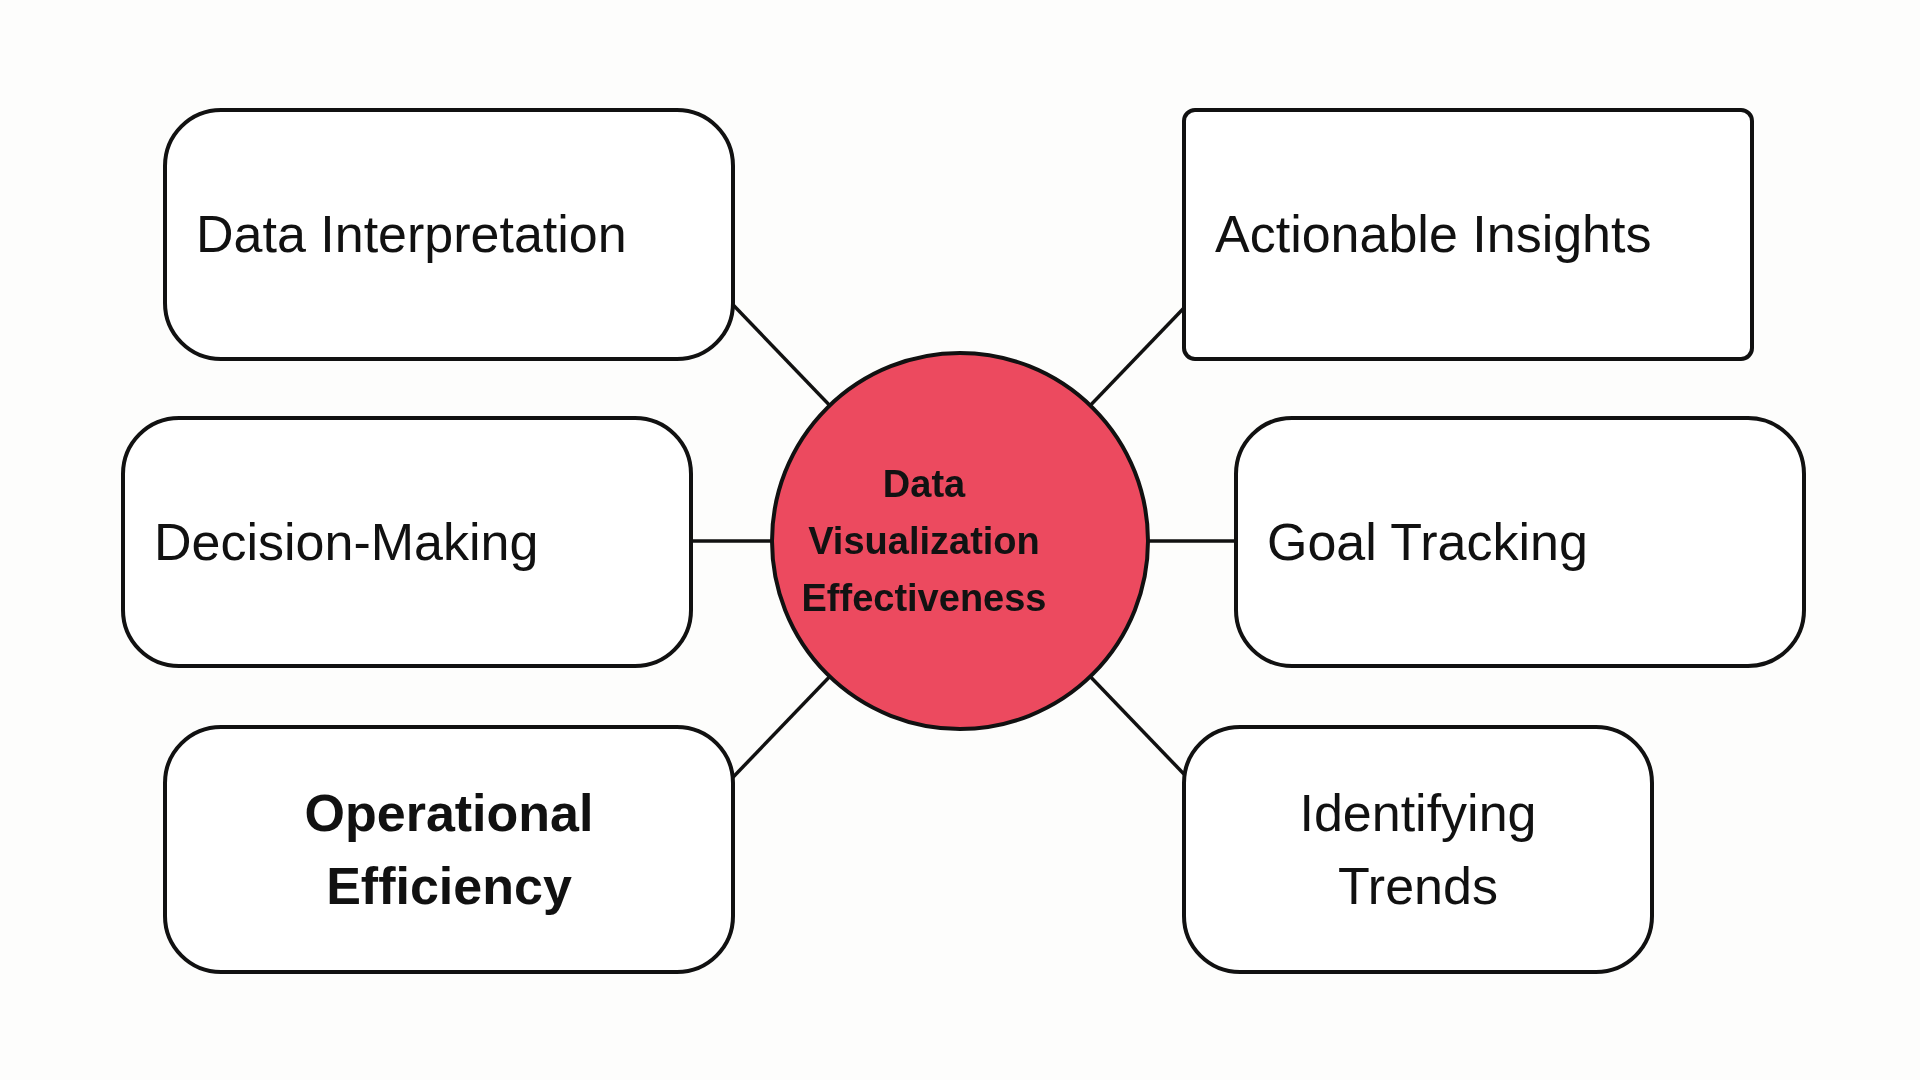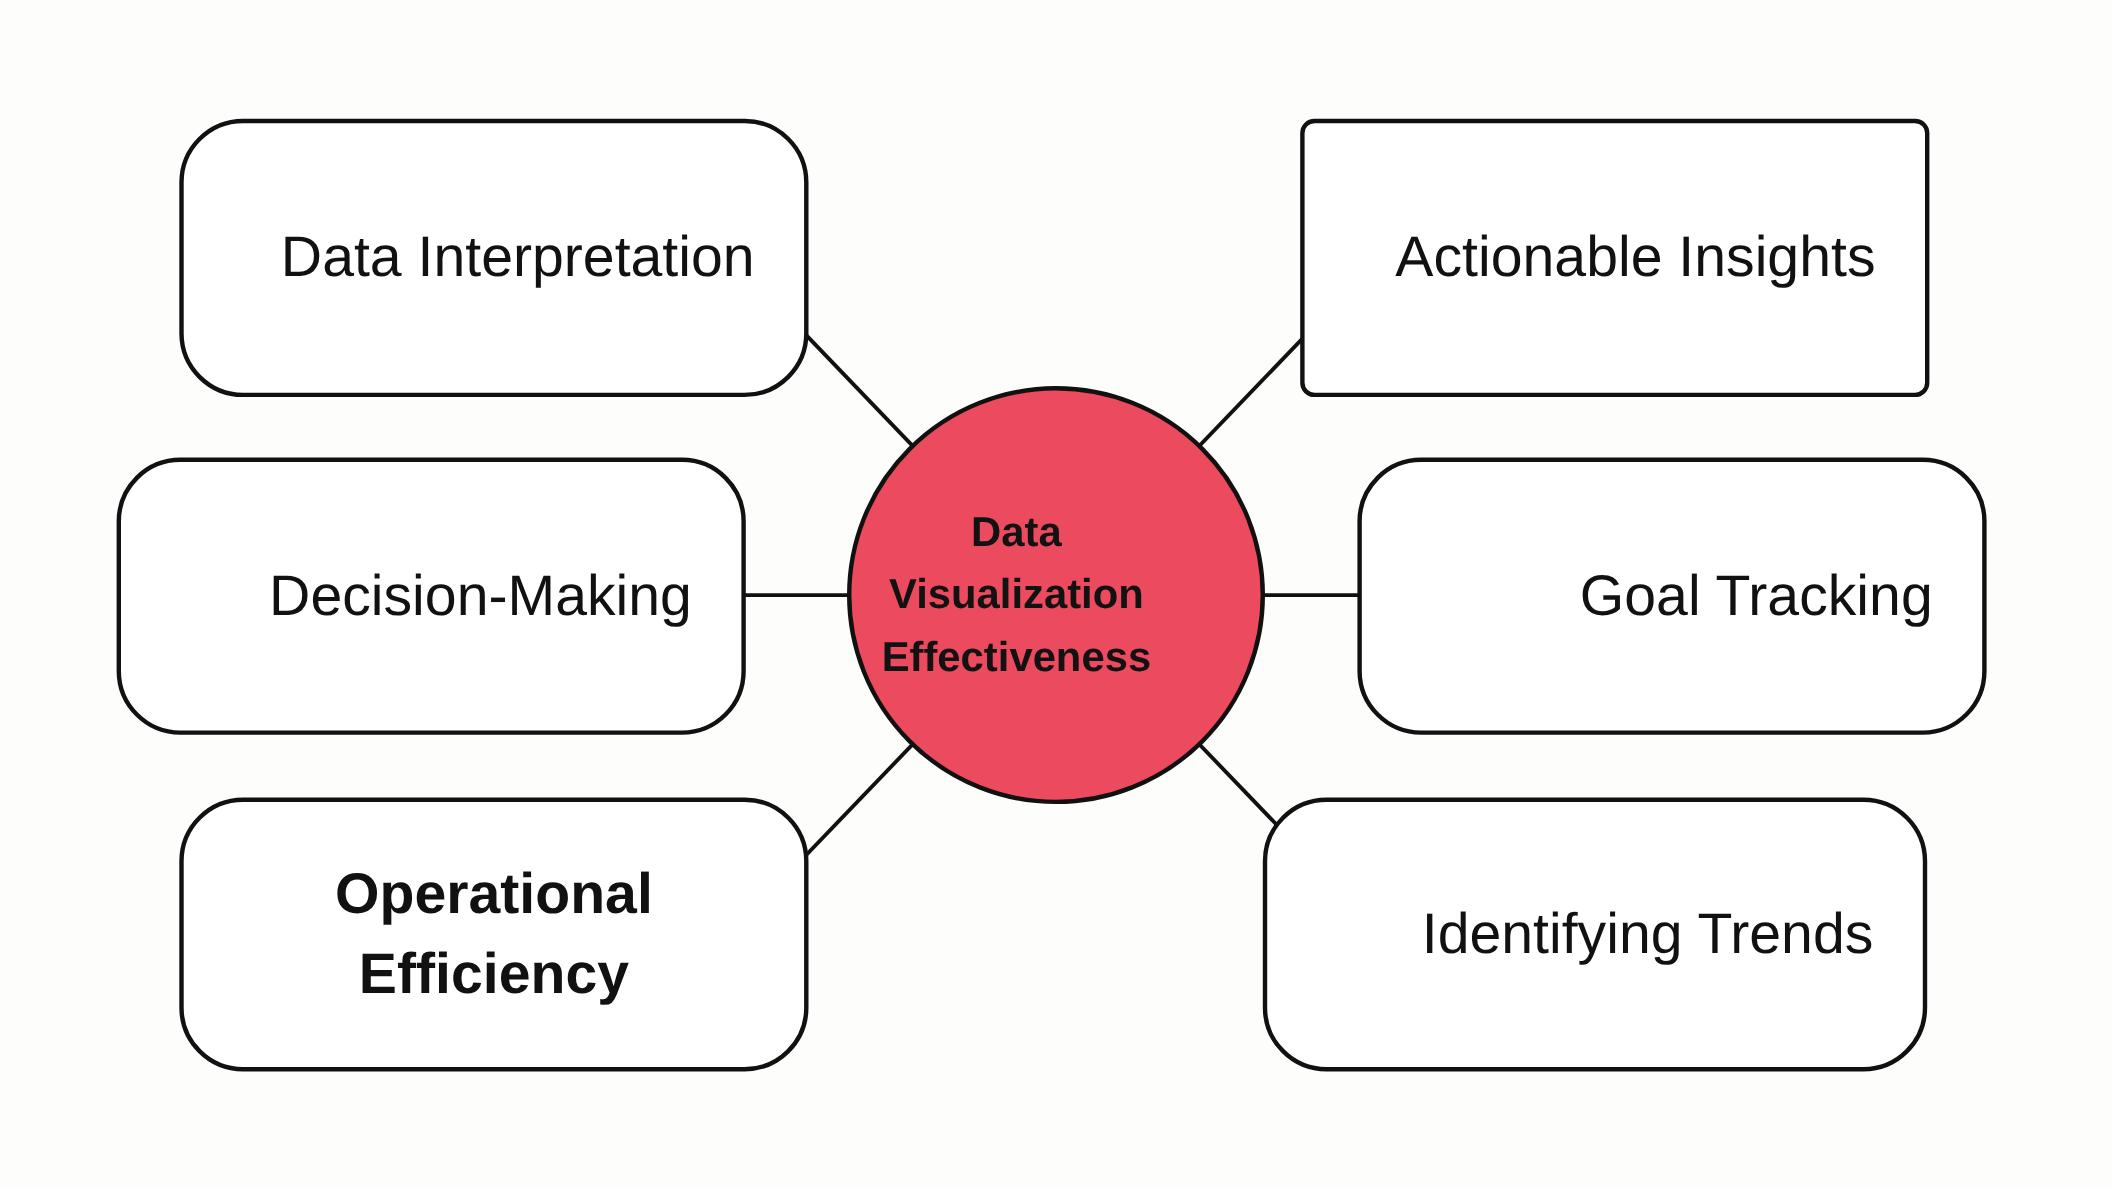--- a/index.html
+++ b/index.html
@@ -23,35 +23,35 @@
   }
   .node {
     position: absolute;
     z-index: 2;
     box-sizing: border-box;
     background: #ffffff;
     border: 4px solid #111111;
     border-radius: 58px;
     display: flex;
     align-items: center;
-    justify-content: flex-end;
+    justify-content: flex-start;
     text-align: center;
     font-size: 52px;
     font-weight: 400;
     color: #111111;
     line-height: 1.4;
-    padding: 0 45px;
+    padding: 0 29px;
     letter-spacing: 0px;
   }
   .node-tl { left: 163px;  top: 108px; width: 572px; height: 253px; }
-  .node-ml { left: 106px;  top: 416px; width: 572px; height: 252px; }
+  .node-ml { left: 121px;  top: 416px; width: 572px; height: 252px; }
   .node-bl { left: 163px;  top: 725px; width: 572px; height: 249px; font-weight: bold; }
   .node-tr { left: 1182px; top: 108px; width: 572px; height: 253px; }
   .node-mr { left: 1234px; top: 416px; width: 572px; height: 252px; }
-  .node-br { left: 1148px; top: 725px; width: 604px; height: 249px; }
+  .node-br { left: 1182px; top: 725px; width: 472px; height: 249px; }
   .center-node {
     position: absolute;
     z-index: 3;
     box-sizing: border-box;
     left: 770px;
     top: 351px;
     width: 380px;
     height: 380px;
     border-radius: 50%;
     background: #ec4a5f;

